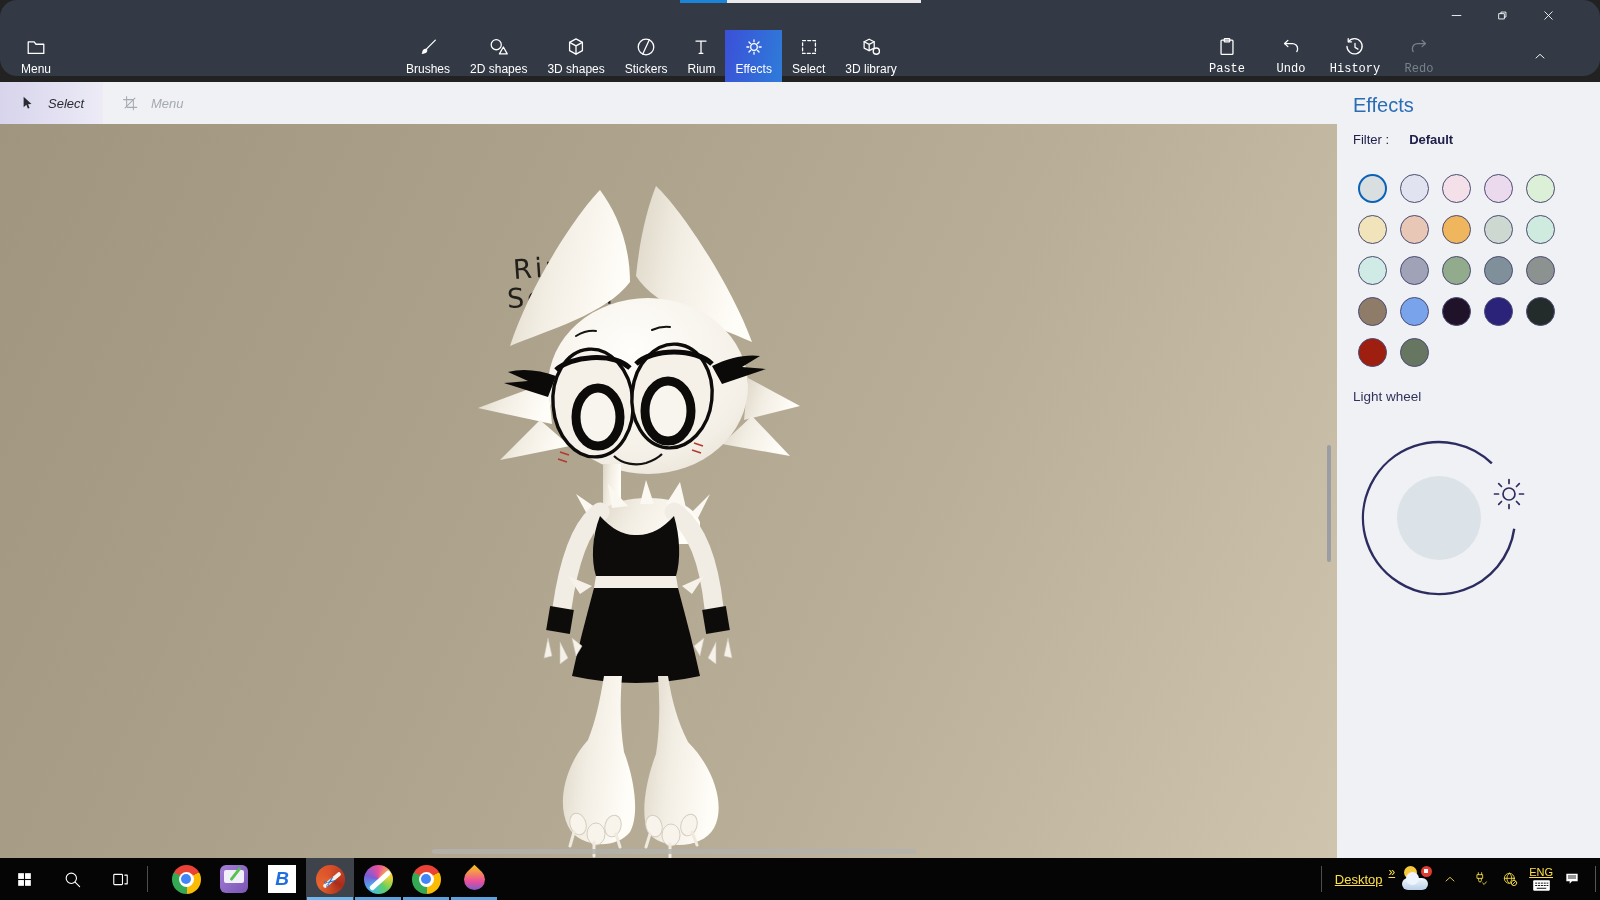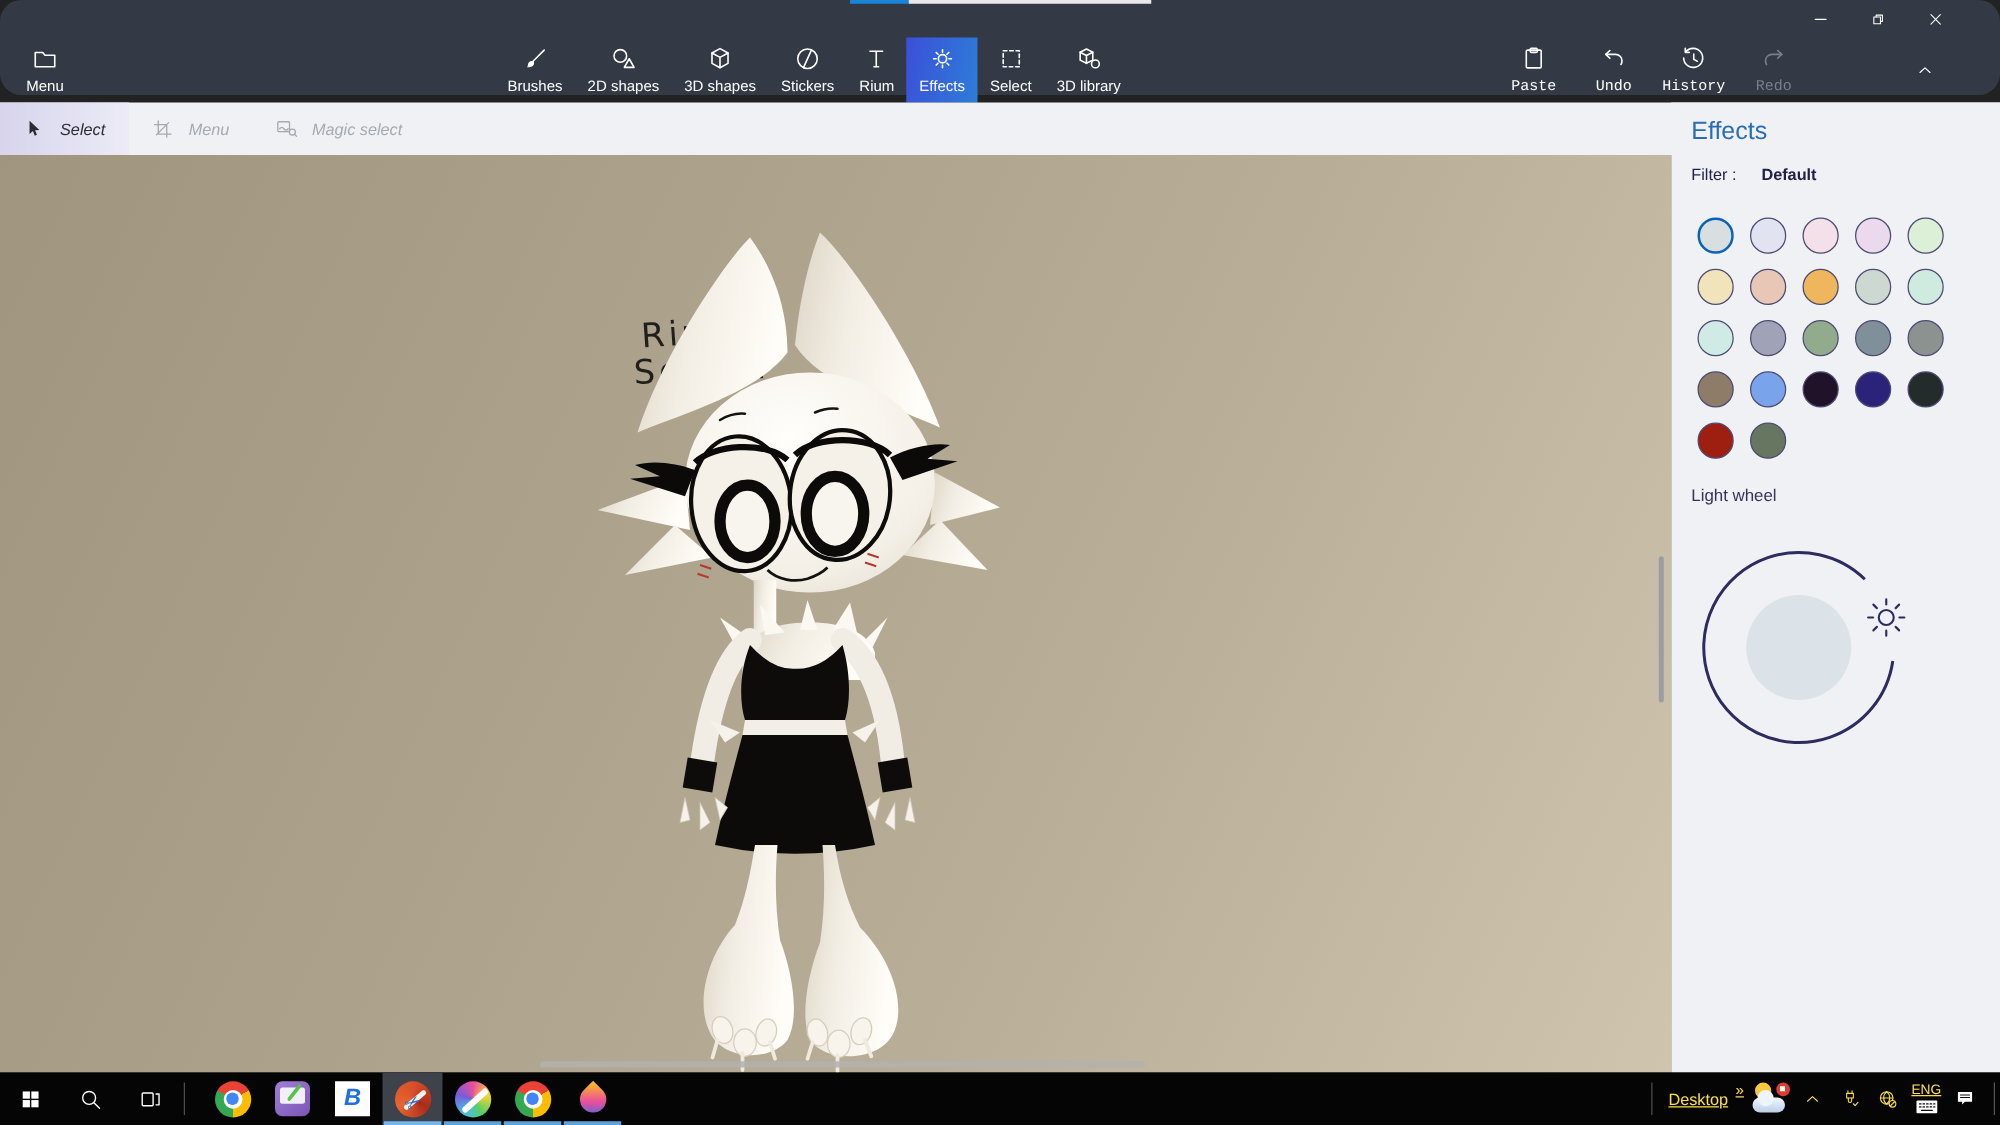--- a/index.html
+++ b/index.html
@@ -244,29 +244,20 @@
           </svg>
           <span>Select</span>
         </div>
         <div class="sbtn disabled">
           <svg class="i" viewBox="0 0 24 24">
             <path d="M7.5 3.5V17a.8.8 0 00.8.8H21"></path>
             <path d="M3.5 7.5h12.2a.8.8 0 01.8.8V21"></path>
             <path d="M5.5 18.5 18.5 5.5"></path>
           </svg>
           <span>Menu</span>
-        </div>
-        <div class="sbtn disabled">
-          <svg class="i" viewBox="0 0 24 24">
-            <rect x="3" y="4.5" width="12.5" height="10.5" rx="1"></rect>
-            <path d="M5 12c1.5-2 3-2 4.5 0s3 2 4.5 0"></path>
-            <circle cx="18.5" cy="15.5" r="3.2"></circle>
-            <path d="M20.8 17.8 23 20"></path>
-          </svg>
-          <span>Magic select</span>
         </div>
       </div>
     <div id="view-group" class="abs">
       <svg class="i" viewBox="0 0 24 24">
         <path d="M4.5 8.8 15 5.2v13.6L4.5 15.2z"></path>
           <path d="M15 5.2l4.5 1.9v9.8L15 18.8"></path>
         </svg>
       <span>3D view</span>
     </div>
     <div class="abs zbtn" style="left:986px;">

